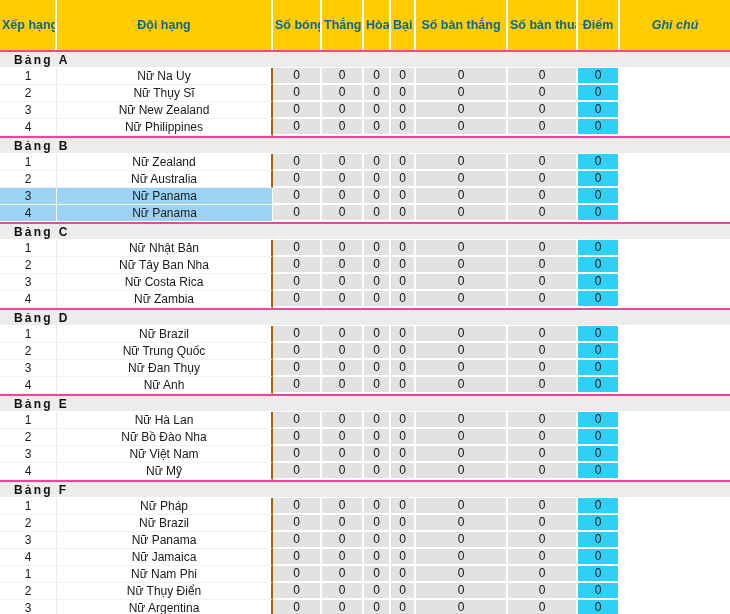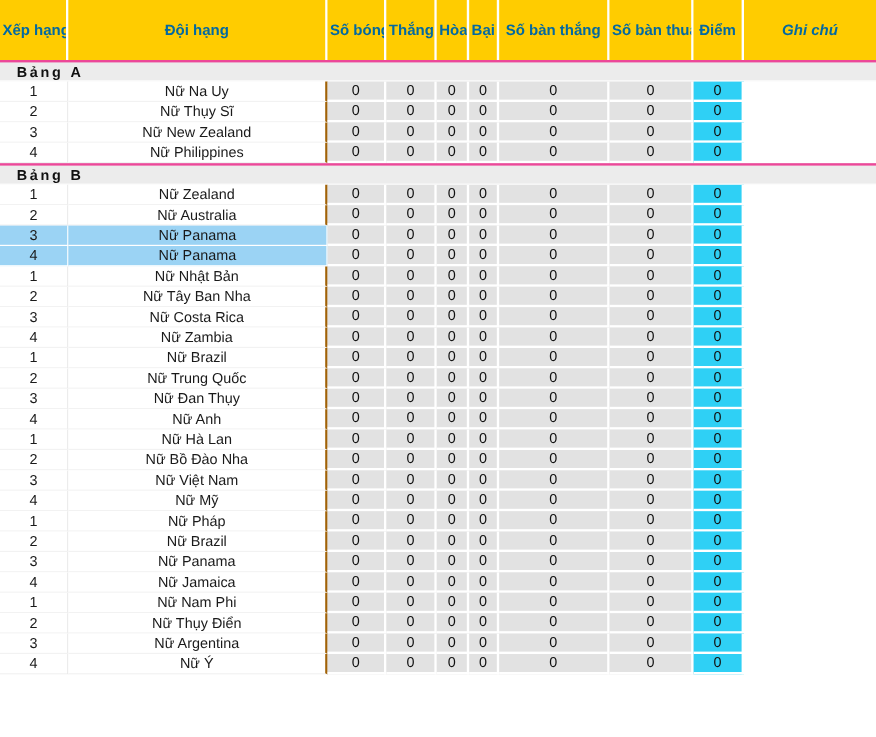--- a/index.html
+++ b/index.html
@@ -230,20 +230,25 @@
         <td class="c-team">Nữ Panama</td>
         <td class="stat">0</td>
         <td class="stat">0</td>
         <td class="stat">0</td>
         <td class="stat">0</td>
         <td class="stat">0</td>
         <td class="stat">0</td>
         <td class="pts">0</td>
         <td class="note"></td>
       </tr>
+      <tr class="group-row">
+        <td colspan="10">
+          <div class="group-label"><span>Bảng</span><span class="gl-letter">C</span></div>
+        </td>
+      </tr>
       <tr class="team-row">
         <td class="c-rank">1</td>
         <td class="c-team">Nữ Nhật Bản</td>
         <td class="stat">0</td>
         <td class="stat">0</td>
         <td class="stat">0</td>
         <td class="stat">0</td>
         <td class="stat">0</td>
         <td class="stat">0</td>
         <td class="pts">0</td>
@@ -278,20 +283,25 @@
         <td class="c-team">Nữ Zambia</td>
         <td class="stat">0</td>
         <td class="stat">0</td>
         <td class="stat">0</td>
         <td class="stat">0</td>
         <td class="stat">0</td>
         <td class="stat">0</td>
         <td class="pts">0</td>
         <td class="note"></td>
       </tr>
+      <tr class="group-row">
+        <td colspan="10">
+          <div class="group-label"><span>Bảng</span><span class="gl-letter">D</span></div>
+        </td>
+      </tr>
       <tr class="team-row">
         <td class="c-rank">1</td>
         <td class="c-team">Nữ Brazil</td>
         <td class="stat">0</td>
         <td class="stat">0</td>
         <td class="stat">0</td>
         <td class="stat">0</td>
         <td class="stat">0</td>
         <td class="stat">0</td>
         <td class="pts">0</td>
@@ -326,20 +336,25 @@
         <td class="c-team">Nữ Anh</td>
         <td class="stat">0</td>
         <td class="stat">0</td>
         <td class="stat">0</td>
         <td class="stat">0</td>
         <td class="stat">0</td>
         <td class="stat">0</td>
         <td class="pts">0</td>
         <td class="note"></td>
       </tr>
+      <tr class="group-row">
+        <td colspan="10">
+          <div class="group-label"><span>Bảng</span><span class="gl-letter">E</span></div>
+        </td>
+      </tr>
       <tr class="team-row">
         <td class="c-rank">1</td>
         <td class="c-team">Nữ Hà Lan</td>
         <td class="stat">0</td>
         <td class="stat">0</td>
         <td class="stat">0</td>
         <td class="stat">0</td>
         <td class="stat">0</td>
         <td class="stat">0</td>
         <td class="pts">0</td>
@@ -373,20 +388,25 @@
         <td class="c-rank">4</td>
         <td class="c-team">Nữ Mỹ</td>
         <td class="stat">0</td>
         <td class="stat">0</td>
         <td class="stat">0</td>
         <td class="stat">0</td>
         <td class="stat">0</td>
         <td class="stat">0</td>
         <td class="pts">0</td>
         <td class="note"></td>
+      </tr>
+      <tr class="group-row">
+        <td colspan="10">
+          <div class="group-label"><span>Bảng</span><span class="gl-letter">F</span></div>
+        </td>
       </tr>
       <tr class="team-row">
         <td class="c-rank">1</td>
         <td class="c-team">Nữ Pháp</td>
         <td class="stat">0</td>
         <td class="stat">0</td>
         <td class="stat">0</td>
         <td class="stat">0</td>
         <td class="stat">0</td>
         <td class="stat">0</td>

